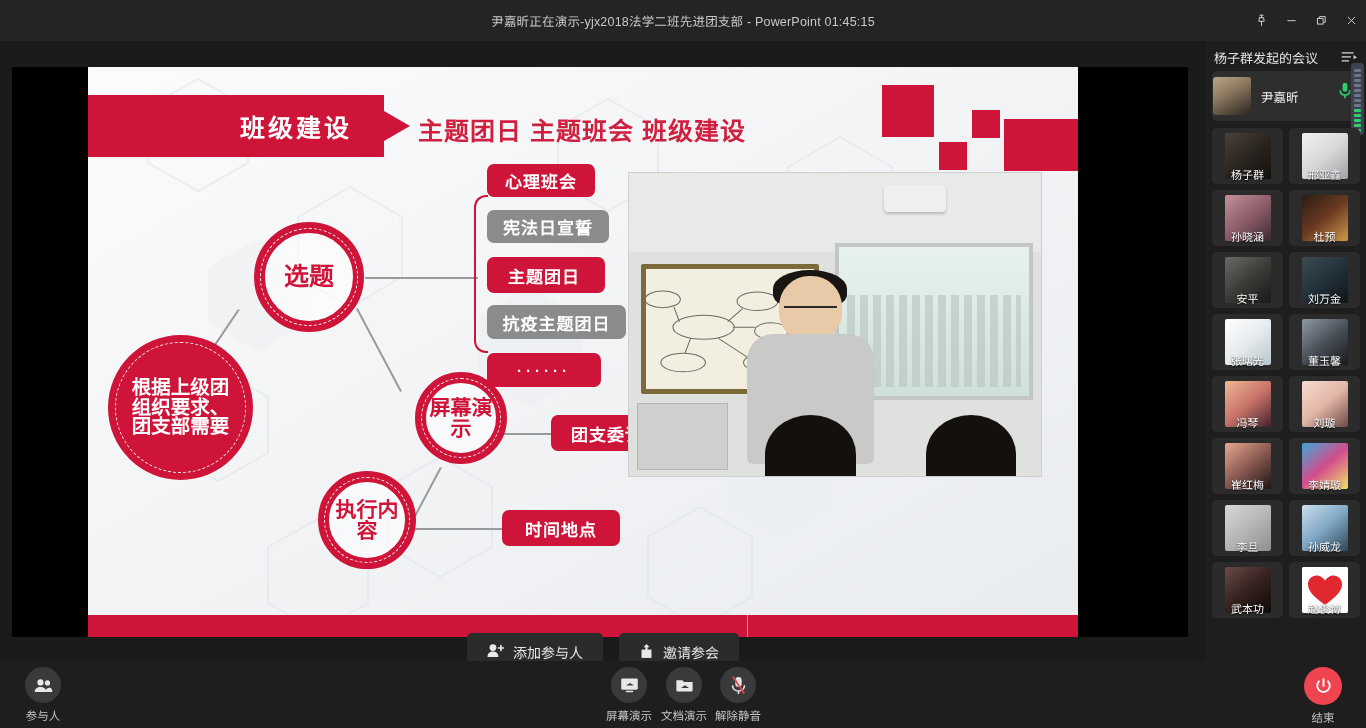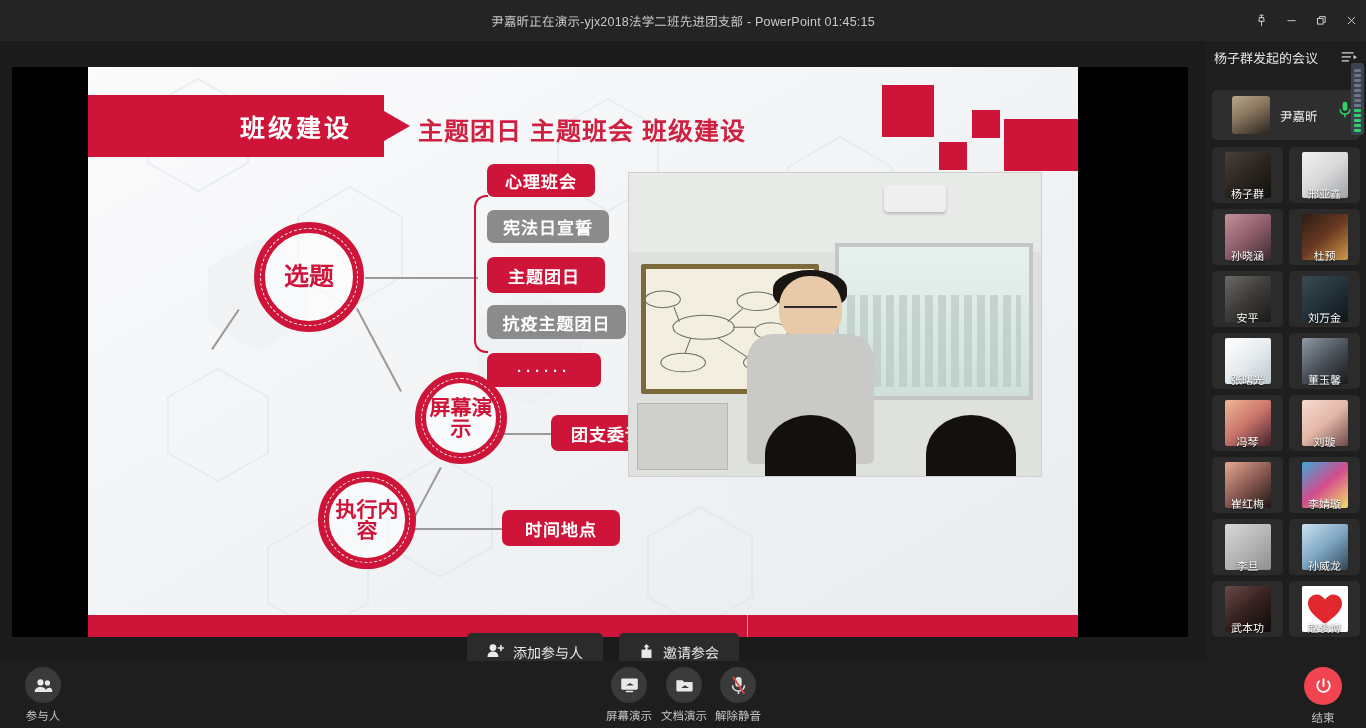--- a/index.html
+++ b/index.html
@@ -191,27 +191,27 @@
   .bb-circle.danger { background: #f04451; width: 38px; height: 38px; }
   .bb-label { font-size: 11.5px; color: #c4c4c4; white-space: nowrap; }
 
   
   .rpanel {
     position: absolute; left: 1206px; top: 41px; width: 160px; height: 620px;
     background: #1e1e1e;
   }
   .rp-head {
     display: flex; align-items: center; justify-content: space-between;
-    padding: 7px 8px 23px 8px;
+    padding: 7px 8px 4px 8px;
   }
   .rp-title { font-size: 13px; color: #e3e3e3; white-space: nowrap; }
 
   .speaker-card {
     margin: 0 6px; height: 50px; background: #2e2e2e; border-radius: 5px;
-    display: flex; align-items: center; padding: 0 20px; gap: 10px; position: relative;
+    display: flex; align-items: center; padding: 0 1px; gap: 10px; position: relative;
   }
   .speaker-av { width: 38px; height: 38px; border-radius: 3px; overflow: hidden; }
   .speaker-name { font-size: 12.5px; color: #f0f0f0; }
   .mic-on { position: absolute; right: 9px; top: 11px; }
 
   .grid { display: grid; grid-template-columns: 1fr 1fr; gap: 6px; padding: 7px 6px; }
   .pcard {
     height: 56px; background: #2b2b2b; border-radius: 5px;
     display: flex; align-items: center; justify-content: center; position: relative; cursor: pointer;
   }
@@ -295,20 +295,23 @@
 
         <div class="conn" style="left:277px;top:210px;width:113px;height:1.6px;"></div>
         <div class="conn" style="left:150px;top:242px;width:2px;height:48px;transform:rotate(34deg);transform-origin:top left;"></div>
         <div class="conn" style="left:268px;top:242px;width:2px;height:94px;transform:rotate(-28deg);transform-origin:top left;"></div>
         <div class="conn" style="left:412px;top:366px;width:86px;height:1.6px;"></div>
         <div class="conn" style="left:352px;top:400px;width:2px;height:72px;transform:rotate(28deg);transform-origin:top left;"></div>
         <div class="conn" style="left:322px;top:461px;width:92px;height:1.6px;"></div>
 
         <div class="ring hollow" style="left:166px;top:155px;width:110px;height:110px;font-size:25px;">
           <span>选题</span>
+        </div>
+        <div class="ring solid" style="left:20px;top:268px;width:145px;height:145px;font-size:19.5px;padding:0 18px;">
+          <span>根据上级团组织要求、团支部需要</span>
         </div>
         <div class="ring hollow" style="left:327px;top:305px;width:92px;height:92px;font-size:21px;">
           <span>屏幕演示</span>
         </div>
         <div class="ring hollow" style="left:230px;top:404px;width:98px;height:98px;font-size:21px;">
           <span>执行内容</span>
         </div>
 
         <div class="brace" style="left:386px;top:128px;width:14px;height:158px;"></div>
         <div class="tag red" style="left:399px;top:97px;height:33px;min-width:108px;">心理班会</div>

